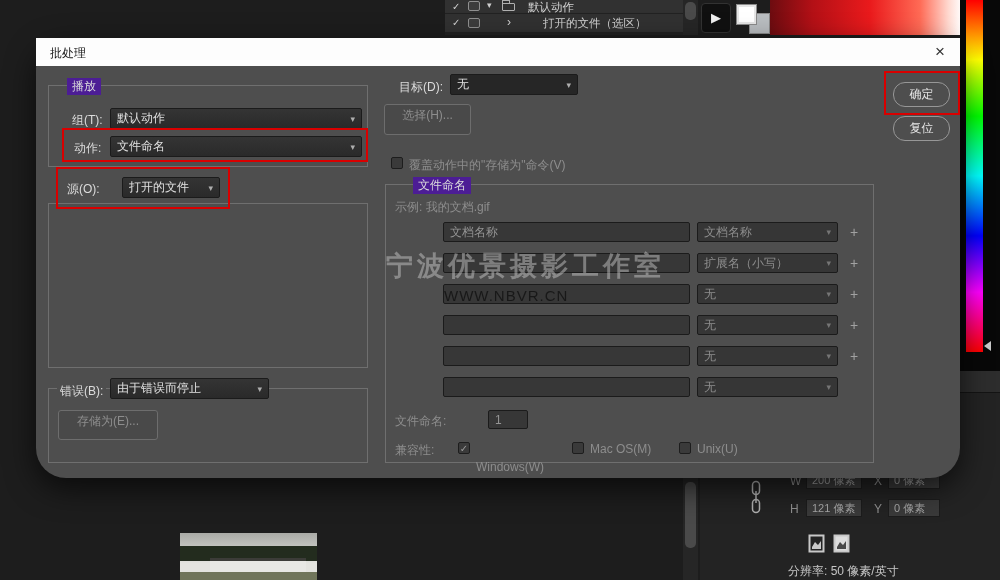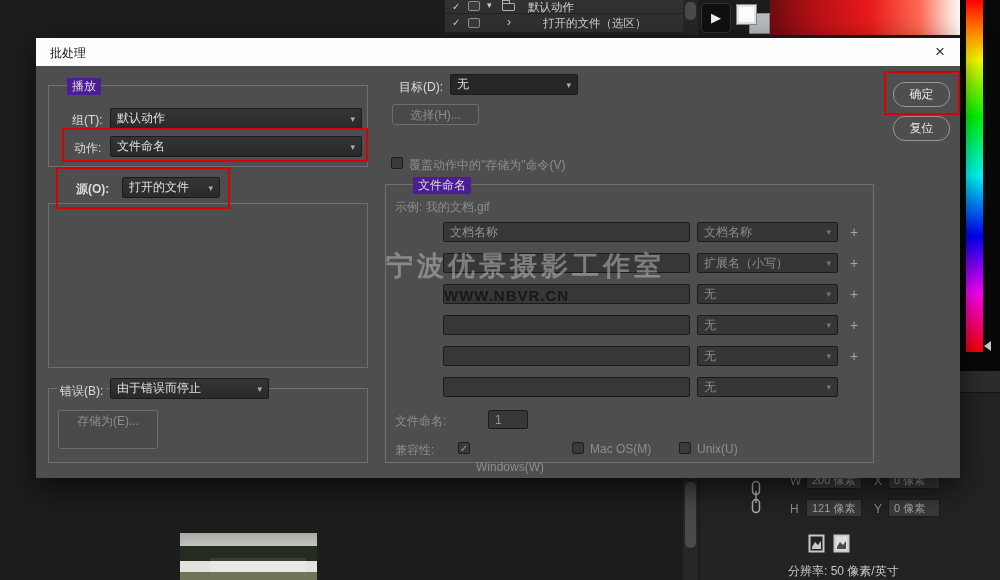--- a/index.html
+++ b/index.html
@@ -39,21 +39,21 @@
   .rpanel{left:700px;top:393px;width:300px;height:187px;background:#232323;}
   .mlabel{position:absolute;color:#909090;font-size:12px;}
   .mfield{position:absolute;background:#3a3a3a;border:1px solid #1c1c1c;color:#a6a6a6;font-size:11px;height:18px;line-height:16px;padding:0 5px;white-space:nowrap;overflow:hidden;}
 
   .photo{left:180px;top:533px;width:137px;height:47px;overflow:hidden;background:linear-gradient(#a9aaa6,#e4e4df 65%);}
   .ph-trees{position:absolute;left:0;top:13px;width:100%;height:15px;background:#232c1e;}
   .ph-house{position:absolute;left:30px;top:25px;width:96px;height:14px;background:#e8e8e4;border-top:3px solid #3c3c38;}
   .ph-ground{position:absolute;left:0;bottom:0;width:100%;height:8px;background:#70755a;}
 
   
-  .dlg{left:36px;top:38px;width:924px;height:440px;z-index:10;background:#4e4e4e;box-shadow:0 10px 30px rgba(0,0,0,.65);}
+  .dlg{left:36px;top:38px;width:924px;height:440px;z-index:10;background:#4e4e4e;box-shadow:0 10px 30px rgba(0,0,0,.65);border-radius:30px;}
   .tbar{position:absolute;left:0;top:0;width:100%;height:28px;background:#fdfdfd;}
   .ttitle{position:absolute;left:14px;top:7px;color:#151515;font-size:12px;}
   .tclose{position:absolute;right:6px;top:2px;width:28px;height:24px;color:#333;font-size:17px;text-align:center;line-height:24px;cursor:pointer;}
 
   .gbox{position:absolute;border:1px solid #6f6f6f;}
   .legend{position:absolute;top:-8px;background:#4c1d95;padding:0 5px;color:#dcdcdc;white-space:nowrap;}
   .lbl{position:absolute;color:#dcdcdc;white-space:nowrap;}
   .dim{color:#8d8d8d !important;}
 
   .combo{position:absolute;background:linear-gradient(#343434,#2a2a2a);border:1px solid #1b1b1b;border-radius:2px;color:#e0e0e0;display:flex;align-items:center;justify-content:space-between;padding:0 6px;cursor:pointer;}
@@ -66,21 +66,21 @@
 
   .pbtn{position:absolute;background:#4e4e4e;border:1px solid #979797;border-radius:12px;color:#e6e6e6;text-align:center;font-size:12px;cursor:pointer;}
   .pbtn.sq{border-radius:3px;border-color:#6d6d6d;color:#8d8d8d;background:#494949;}
 
   .cb{position:absolute;width:12px;height:12px;background:#3a3a3a;border:1px solid #1d1d1d;border-radius:2px;color:#9b9b9b;font-size:10px;text-align:center;line-height:11px;}
 
   .plus{position:absolute;color:#a2a2a2;font-size:14px;}
 
   .redbox{position:absolute;border:2px solid #d90000;z-index:36;pointer-events:none;}
   .wm1{position:absolute;left:386px;top:248px;z-index:40;pointer-events:none;font-size:27px;font-weight:bold;letter-spacing:4px;color:rgba(210,210,210,.45);white-space:nowrap;}
-  .wm2{position:absolute;left:444px;top:287px;z-index:40;pointer-events:none;font-size:15px;font-weight:bold;letter-spacing:1px;color:rgba(20,20,20,.88);white-space:nowrap;}
+  .wm2{position:absolute;left:444px;top:287px;z-index:40;pointer-events:none;font-size:15px;font-weight:normal;letter-spacing:1px;color:rgba(20,20,20,.88);white-space:nowrap;}
 </style>
 </head>
 <body>
 
 <div id="screen">
 
   <div class="abs ap">
     <div class="ap-row ap-row1">
       <span class="chk" style="left:7px;top:1px;">✓</span>
       <span class="tgl" style="left:23px;top:1px;"></span>
@@ -165,42 +165,42 @@
     <div class="combo" style="left:74px;top:70px;width:252px;height:21px;">
       <span class="val">默认动作</span>
       <span class="ar">▾</span>
     </div>
     <span class="lbl" style="left:38px;top:102px;">动作:</span>
     <div class="combo" style="left:74px;top:98px;width:252px;height:21px;">
       <span class="val">文件命名</span>
       <span class="ar">▾</span>
     </div>
 
-    <span class="lbl" style="left:40px;top:143px;font-weight:bold;">源(O):</span>
+    <span class="lbl" style="left:31px;top:143px;">源(O):</span>
     <div class="combo" style="left:86px;top:139px;width:98px;height:21px;">
       <span class="val">打开的文件</span>
       <span class="ar">▾</span>
     </div>
 
     <div class="gbox" style="left:12px;top:165px;width:320px;height:165px;"></div>
 
     <div class="gbox" style="left:12px;top:350px;width:320px;height:75px;"></div>
     <span class="lbl" style="left:21px;top:345px;background:#4e4e4e;padding:0 3px;">错误(B):</span>
     <div class="combo" style="left:74px;top:340px;width:159px;height:21px;">
       <span class="val">由于错误而停止</span>
       <span class="ar">▾</span>
     </div>
-    <div class="pbtn sq" style="left:22px;top:372px;width:100px;height:39px;line-height:21px;">存储为(E)...</div>
+    <div class="pbtn sq" style="left:22px;top:372px;width:100px;height:30px;line-height:21px;">存储为(E)...</div>
 
     <span class="lbl" style="left:363px;top:41px;">目标(D):</span>
     <div class="combo" style="left:414px;top:36px;width:128px;height:21px;background:#262626;">
       <span class="val">无</span>
       <span class="ar">▾</span>
     </div>
-    <div class="pbtn sq" style="left:356px;top:66px;width:87px;height:21px;line-height:21px;">选择(H)...</div>
+    <div class="pbtn sq" style="left:348px;top:66px;width:87px;height:31px;line-height:21px;">选择(H)...</div>
 
     <span class="cb" style="left:355px;top:119px;"></span>
     <span class="lbl dim" style="left:373px;top:119px;">覆盖动作中的"存储为"命令(V)</span>
 
     <div class="gbox" style="left:349px;top:146px;width:489px;height:279px;">
       <span class="legend" style="left:27px;">文件命名</span>
     </div>
     <span class="lbl dim" style="left:359px;top:161px;">示例: 我的文档.gif</span>
 
     <input class="tfield" style="left: 407px; top: 184px; width: 247px; height: 20px;" value="文档名称">

